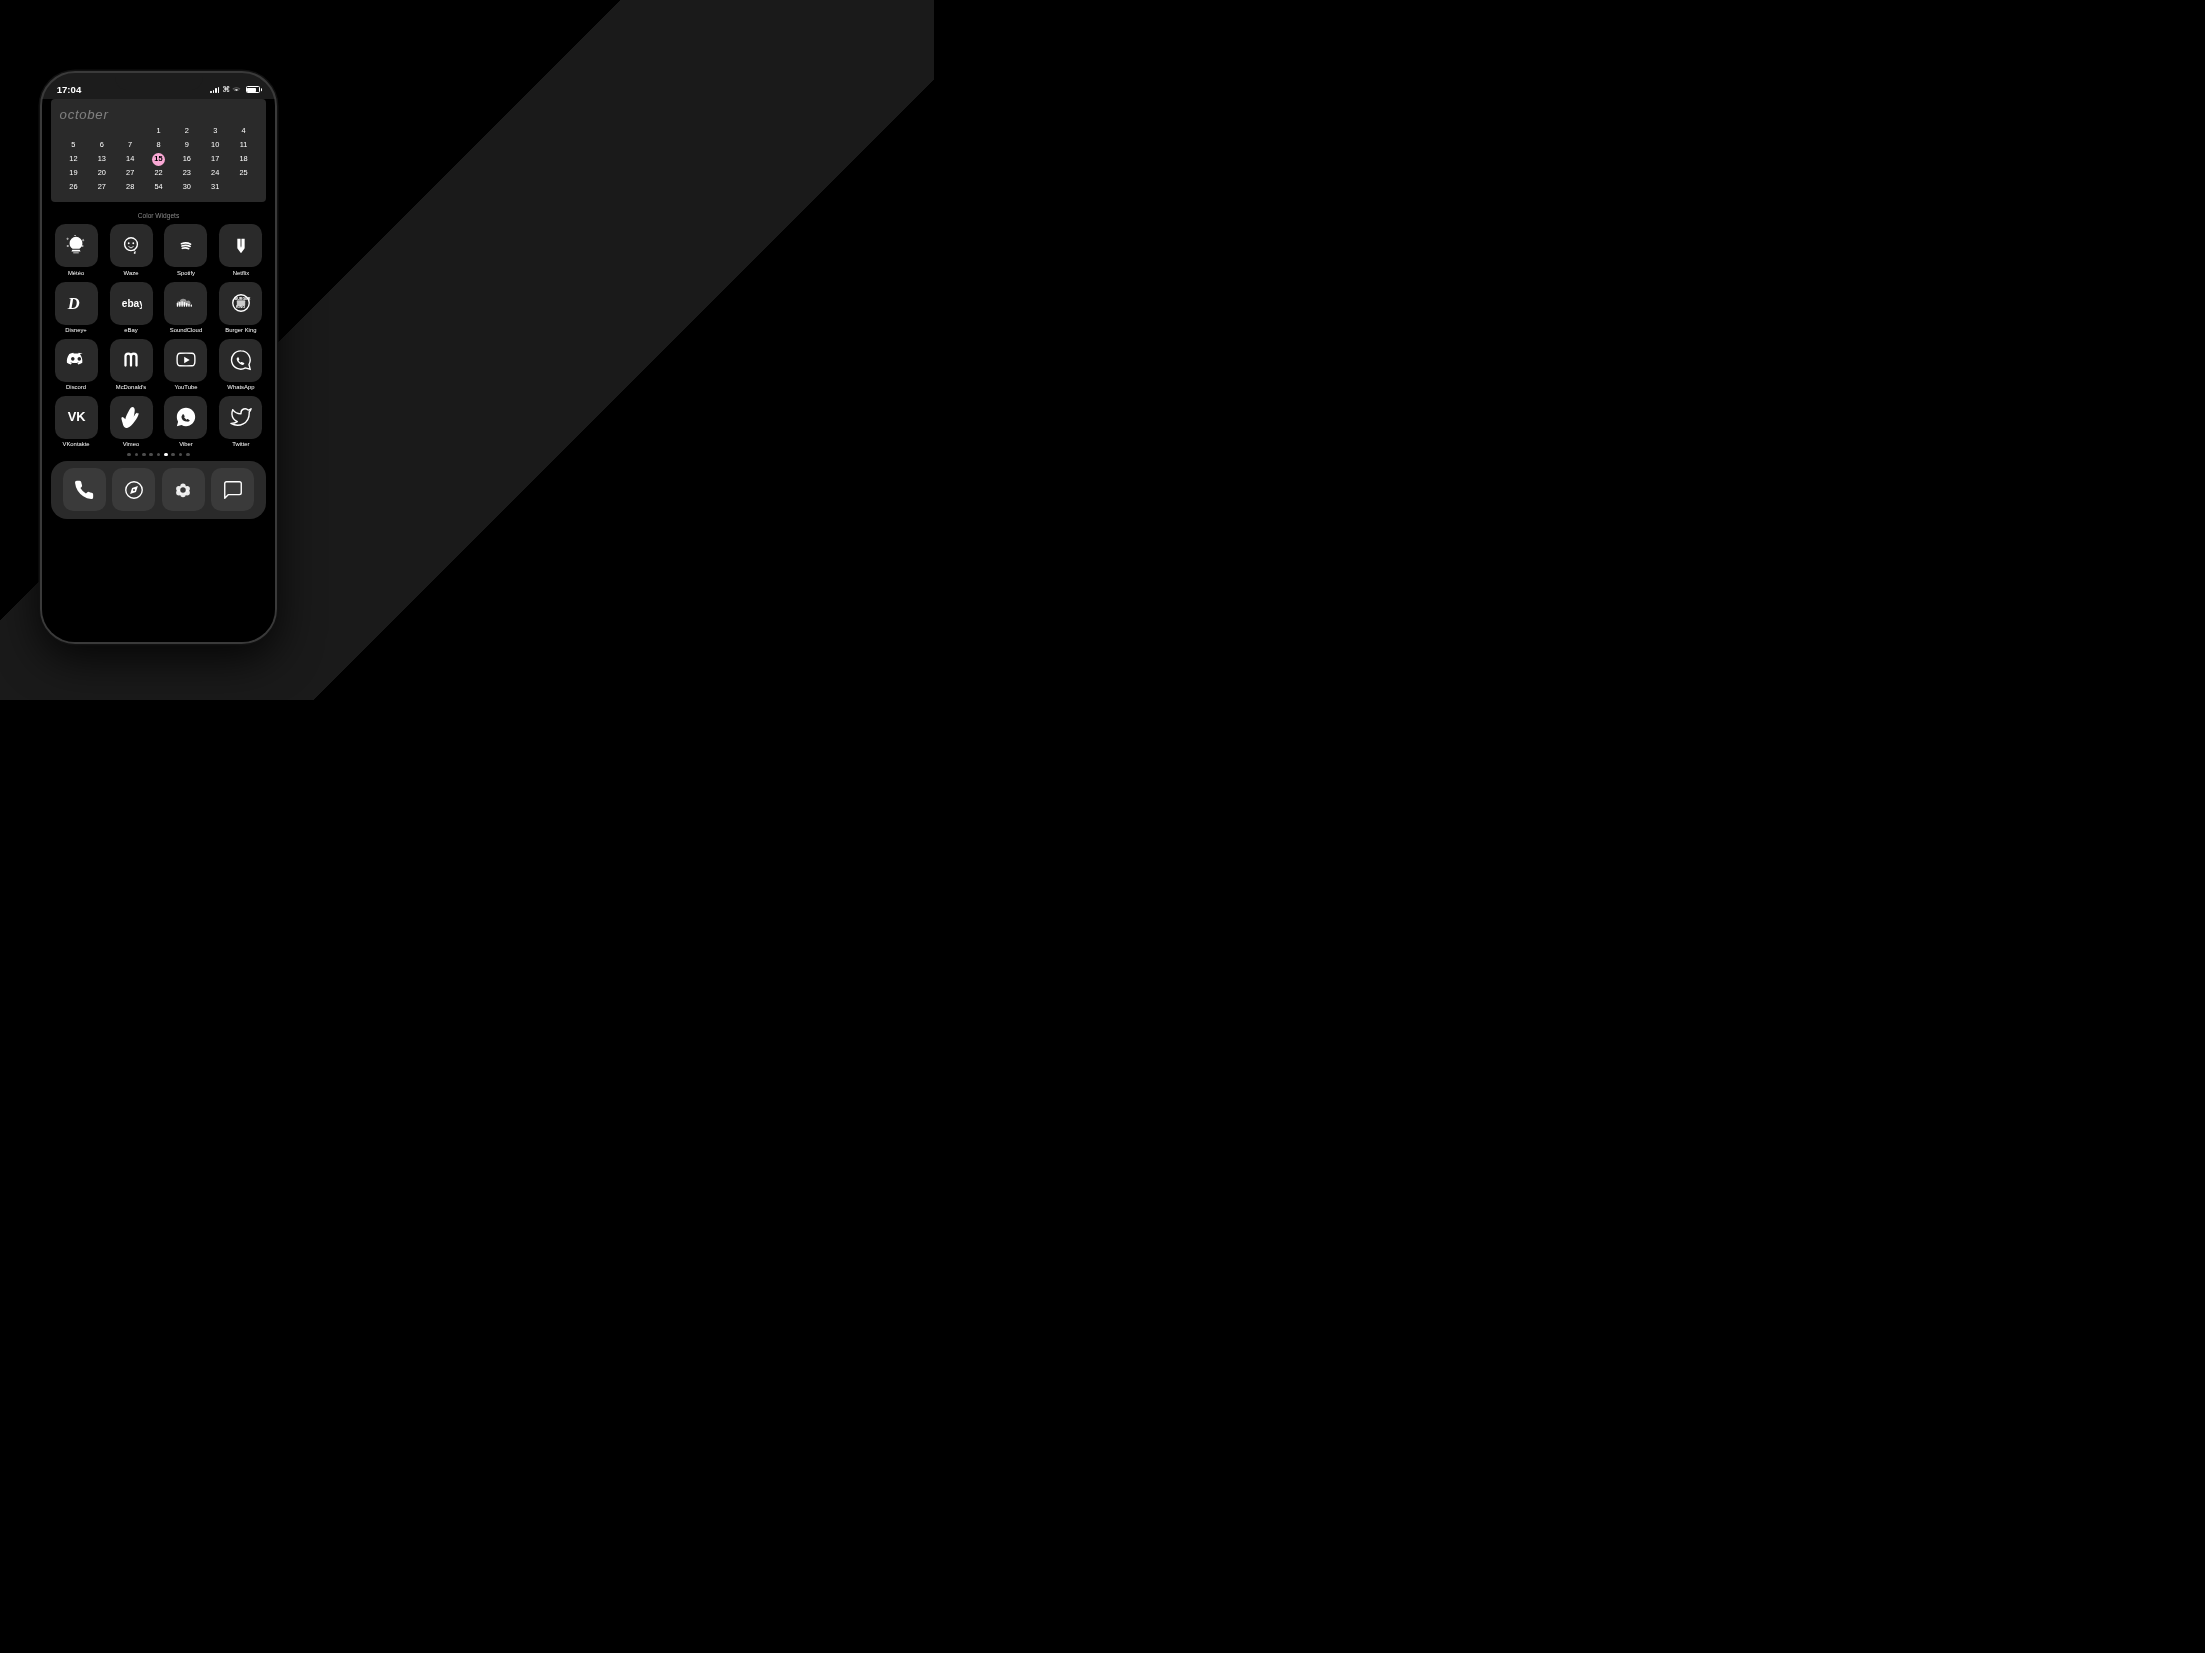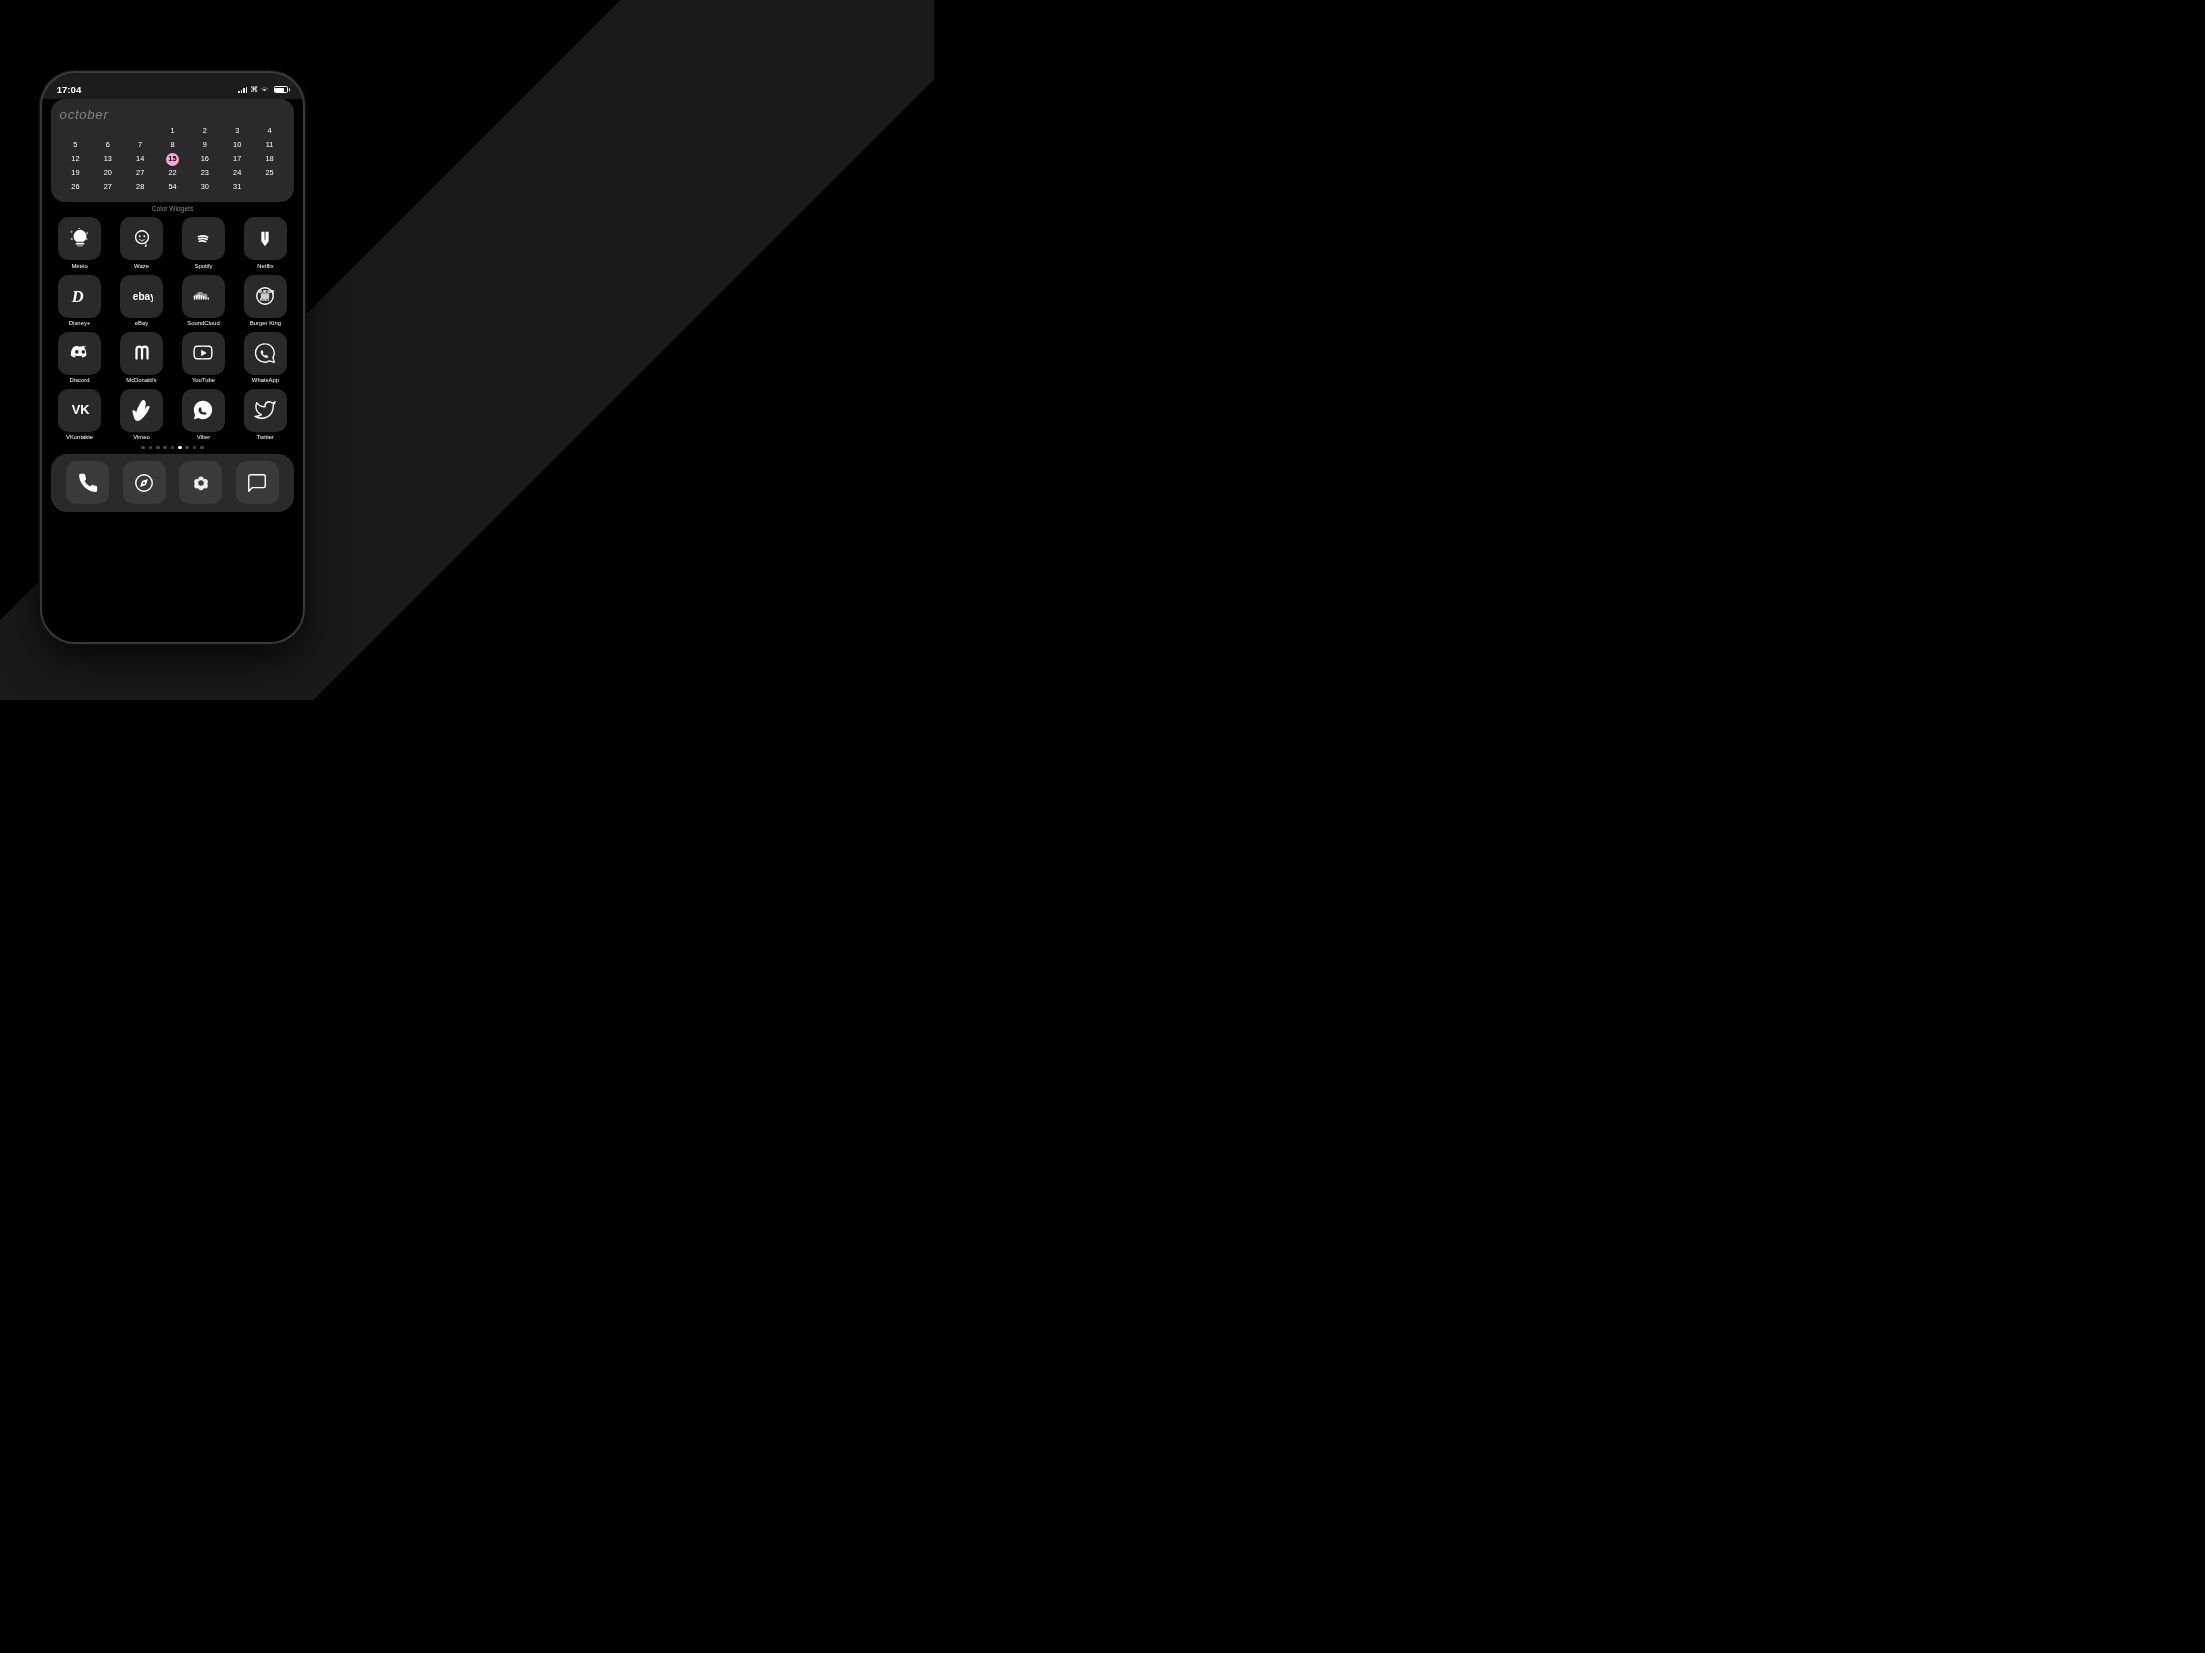--- a/index.html
+++ b/index.html
@@ -27,21 +27,21 @@
 
     
     .phone-wrapper {
       position: relative;
       z-index: 2;
       margin-left: 40px;
       margin-top: 14.7px;
     }
 
     .phone-frame {
-      width: 265px;
+      width: 237px;
       height: 573px;
       background: #1c1c1c;
       border-radius: 35px;
       border: 2.2px solid #3a3a3a;
       position: relative;
       overflow: hidden;
       box-shadow: 0 0 0 1.5px #111, 0 14.7px 44px rgba(0,0,0,0.8);
     }
 
     
@@ -128,23 +128,23 @@
     .phone-screen {
       padding: 0 8.8px;
       background: #000;
       height: calc(100% - 26.5px);
       overflow: hidden;
     }
 
     
     .calendar-widget {
       background: #2a2a2a;
-      border-radius: 14px;
+      border-radius: 4px;
       padding: 7.4px 8.8px;
-      margin-bottom: 3px;
+      margin-bottom: 10px;
     }
 
     .cal-header {
       font-size: 13.2px;
       color: rgba(255,255,255,0.4);
       font-style: italic;
       font-weight: 300;
       margin-bottom: 2.9px;
       letter-spacing: 0.7px;
     }

